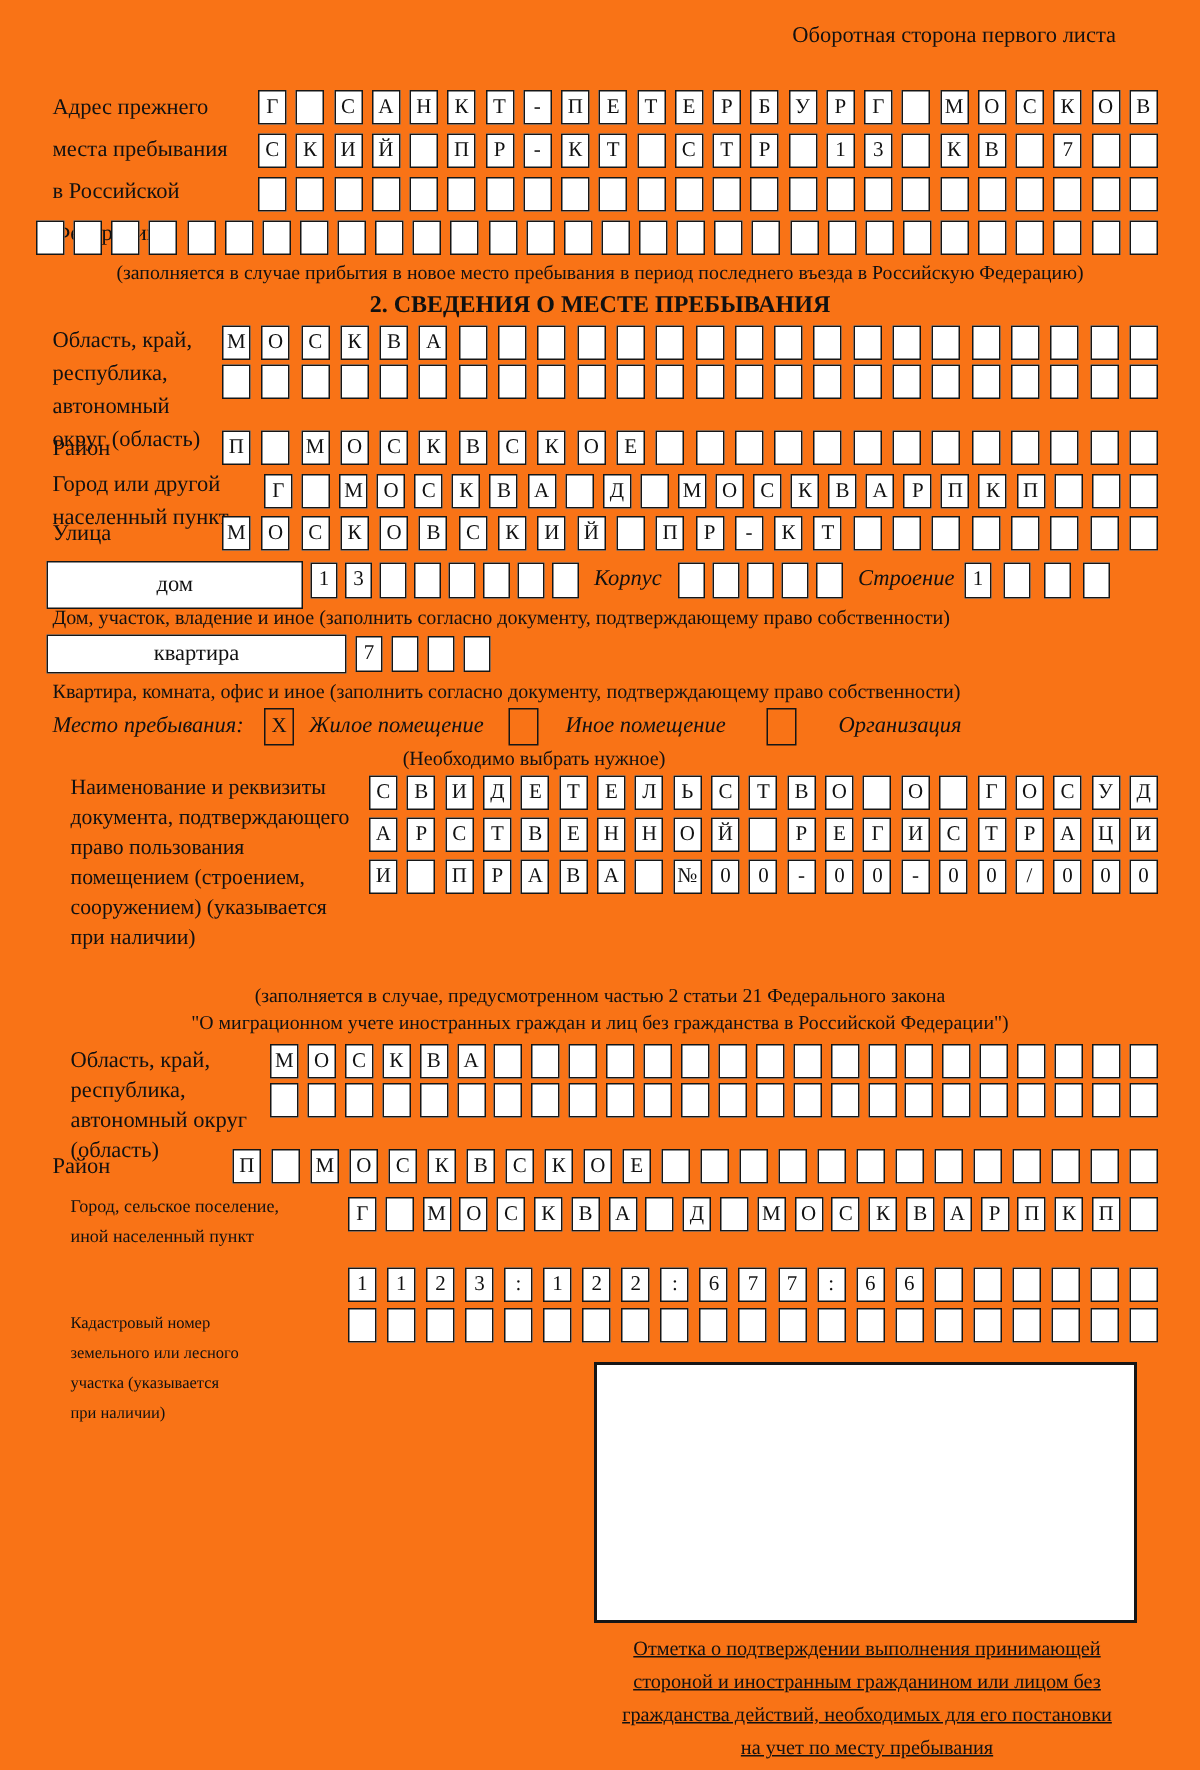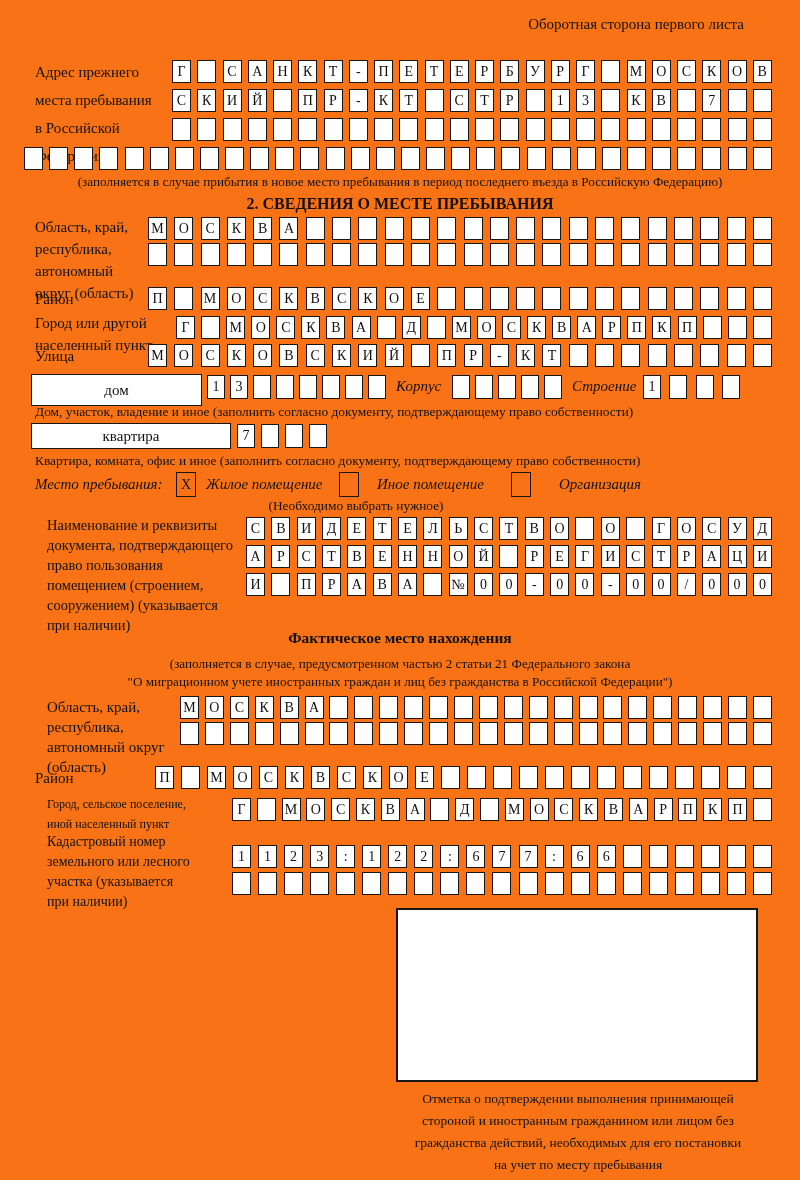--- a/index.html
+++ b/index.html
@@ -26,21 +26,21 @@
   .widebox {
     box-sizing:border-box; border:1.6px solid #161616; background:#fff;
     display:flex; align-items:center; justify-content:center; font-size:15px;
   }
   .checkcell {
     width:20px; height:25px; box-sizing:border-box; border:1.6px solid #161616;
     display:flex; align-items:center; justify-content:center; font-size:14px;
   }
   .optlabel { font-size:15px;font-style:italic; }
   .stamp-box { box-sizing:border-box; border:2px solid #161616; background:#fff; }
-  .stamp-caption { text-align:center; font-size:13.5px; line-height:22px; white-space:pre-line; }
+  .stamp-caption { text-align:center; font-size:13.5px; line-height:22px; white-space:pre-line;text-decoration:underline; }
   .header-note { font-size:15px; }
 </style>
 </head>
 <body>
 
 <div id="page">
 
   <div class="abs header-note" style="top:16px; right:56px;">Оборотная сторона первого листа</div>
 
   <div class="abs lbl" style="left:35px; top:58px;">Адрес прежнего
@@ -418,21 +418,20 @@
       <span class="cell">0</span>
       <span class="cell">-</span>
       <span class="cell">0</span>
       <span class="cell">0</span>
       <span class="cell">/</span>
       <span class="cell">0</span>
       <span class="cell">0</span>
       <span class="cell">0</span>
     </div>
 
-  <div class="abs title" style="left:0; top:629px; font-size:15.5px;">Фактическое место нахождения</div>
   <div class="abs note-center" style="left:0; top:656px;">(заполняется в случае, предусмотренном частью 2 статьи 21 Федерального закона</div>
   <div class="abs note-center" style="left:0; top:674px;">"О миграционном учете иностранных граждан и лиц без гражданства в Российской Федерации")</div>
 
   <div class="abs lbl-doc" style="left:35px; top:697px; font-size:15px;">Область, край,
 республика,
 автономный округ
 (область)</div>
   <div class="abs boxrow" style="left:180px; top:696px; width:592px;">
       <span class="cell">М</span>
       <span class="cell">О</span>
@@ -534,21 +533,21 @@
       <span class="cell">К</span>
       <span class="cell">В</span>
       <span class="cell">А</span>
       <span class="cell">Р</span>
       <span class="cell">П</span>
       <span class="cell">К</span>
       <span class="cell">П</span>
       <span class="cell"></span>
     </div>
 
-  <div class="abs lbl-doc" style="left:35px; top:832px; font-size:14px;">Кадастровый номер
+  <div class="abs lbl-doc" style="left:35px; top:872px; font-size:11px;">Кадастровый номер
 земельного или лесного
 участка (указывается
 при наличии)</div>
   <div class="abs boxrow" style="left:232px; top:845px; width:540px;">
       <span class="cell">1</span>
       <span class="cell">1</span>
       <span class="cell">2</span>
       <span class="cell">3</span>
       <span class="cell">:</span>
       <span class="cell">1</span>

